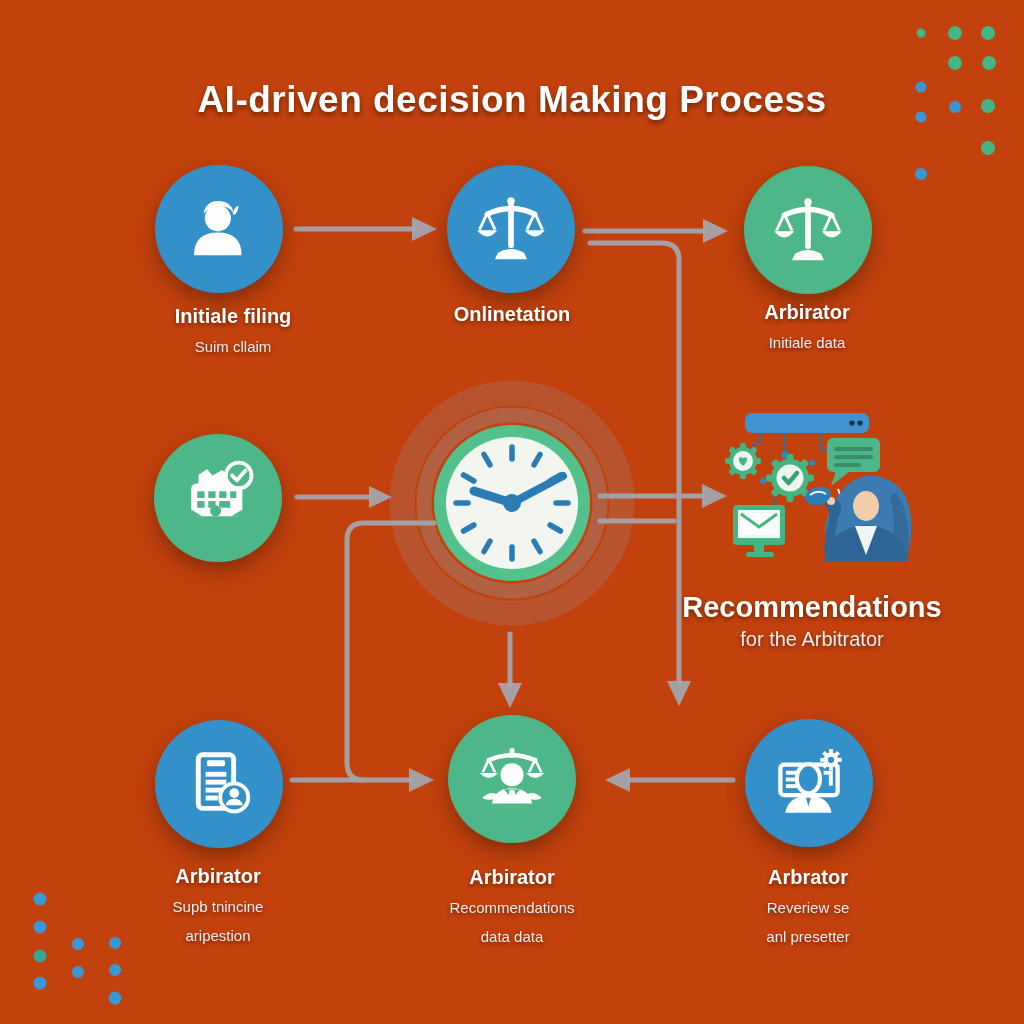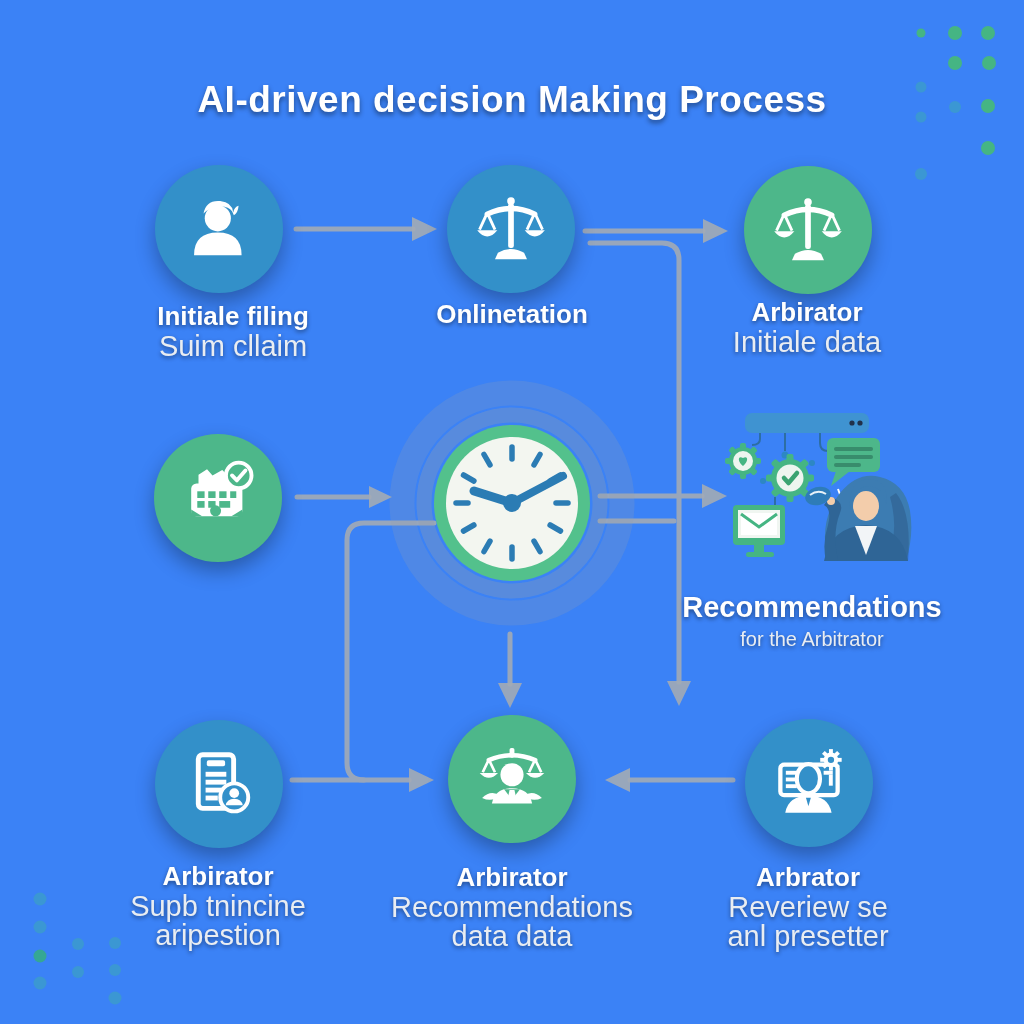--- a/index.html
+++ b/index.html
@@ -1,39 +1,39 @@
 <!DOCTYPE html>
 <html><head>
 <meta charset="utf-8">
 <style>
   html,body{margin:0;padding:0;background:#10161f;}
   .canvas{
     position:relative;width:1024px;height:1024px;overflow:hidden;
-    background:#3b82f6;
+    background:#c2410c;
     font-family:"Liberation Sans",sans-serif;
   }
   .page-title{
     position:absolute;top:79px;left:0;width:1024px;text-align:center;
     font-size:37px;font-weight:bold;color:#ffffff;letter-spacing:.5px;
     text-shadow:0 3px 5px rgba(0,0,0,.45);z-index:5;
   }
   .conn{position:absolute;left:0;top:0;z-index:1;}
   .node-circle{
     position:absolute;width:128px;height:128px;border-radius:50%;
     display:flex;align-items:center;justify-content:center;z-index:2;
     box-shadow:0 9px 20px rgba(0,0,0,.30);
   }
   .blue{background:#3390c9;}
   .green{background:#4db78a;}
   .node-label{
     position:absolute;width:340px;text-align:center;color:#ffffff;z-index:4;
     text-shadow:0 2px 4px rgba(0,0,0,.45);
   }
-  .node-label .t{font-size:26px;font-weight:bold;line-height:32px;}
-  .node-label .s{font-size:29px;line-height:29px;color:#e9edf2;}
+  .node-label .t{font-size:20px;font-weight:bold;line-height:32px;}
+  .node-label .s{font-size:15px;line-height:29px;color:#e9edf2;}
   .reco .t{font-size:29px;line-height:34px;}
   .reco .s{font-size:20px;line-height:30px;}
   .clock-wrap{position:absolute;left:362px;top:353px;z-index:2;}
   .illus{position:absolute;left:700px;top:393px;z-index:2;}
   .dots{position:absolute;z-index:1;}
 </style>
 </head>
 <body>
 
 <div class="canvas">

